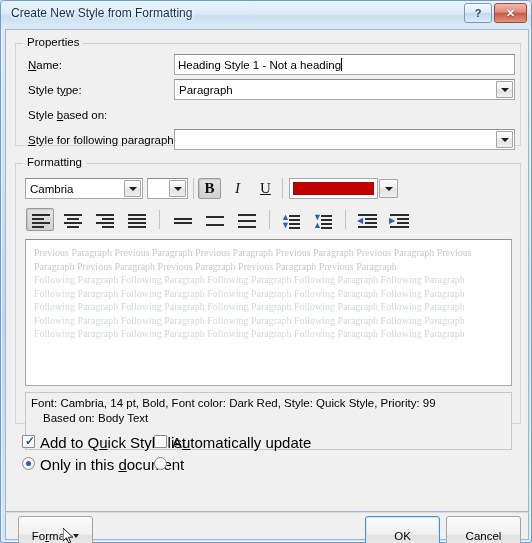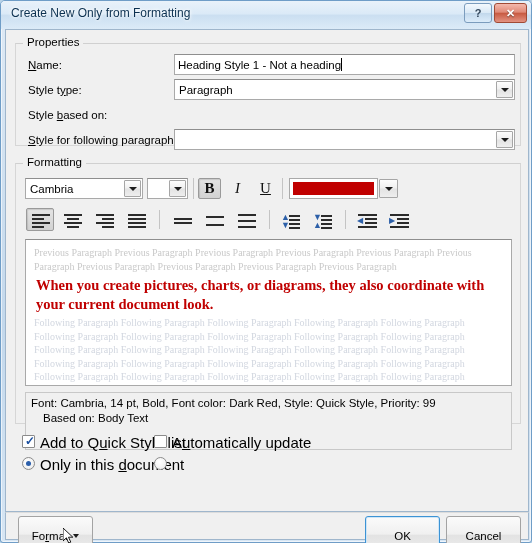--- a/index.html
+++ b/index.html
@@ -211,21 +211,21 @@
 
   
   .cursor { position:absolute; width:12px; height:18px; }
 </style>
 </head>
 <body>
 
 <div class="window">
 
   <div class="titlebar">
-    <div class="title-text">Create New Only from Formatting</div>
+    <div class="title-text">Create New Style from Formatting</div>
     <div class="caption-btn btn-help">?</div>
     <div class="caption-btn btn-close">✕</div>
   </div>
 
   <div class="client">
 
     <div class="group" style="left:9px; top:6px; width:506px; height:110px;">
       <div class="gframe"></div>
       <div class="glabel">Properties</div>
     </div>
@@ -389,21 +389,20 @@
         <i style="left:11px; top:13px; width:12px;"></i>
         <i style="left:4px; top:17px; width:19px;"></i>
         <span class="sp-arrow" style="left:3px; top:7px; font-size:8px;">▶</span>
       </span>
     </div>
 
     <div class="preview" style="left:19px; top:209px; width:487px; height:147px;">
       <div style="height:6px;"></div>
       <div class="prev-line">Previous Paragraph Previous Paragraph Previous Paragraph Previous Paragraph Previous Paragraph Previous</div>
       <div class="prev-line">Paragraph Previous Paragraph Previous Paragraph Previous Paragraph Previous Paragraph</div>
-      <div class="sample" style="color: rgb(192, 0, 0);">When you create pictures, charts, or diagrams, they also coordinate with your current document look.</div>
       <div class="prev-line following">Following Paragraph Following Paragraph Following Paragraph Following Paragraph Following Paragraph</div>
       <div class="prev-line following">Following Paragraph Following Paragraph Following Paragraph Following Paragraph Following Paragraph</div>
       <div class="prev-line following">Following Paragraph Following Paragraph Following Paragraph Following Paragraph Following Paragraph</div>
       <div class="prev-line following">Following Paragraph Following Paragraph Following Paragraph Following Paragraph Following Paragraph</div>
       <div class="prev-line following">Following Paragraph Following Paragraph Following Paragraph Following Paragraph Following Paragraph</div>
     </div>
 
     <div class="descbox" style="left:19px; top:362px; width:487px; height:58px;">
       <div>Font: Cambria, 14 pt, Bold, Font color: Dark Red, Style: Quick Style, Priority: 99</div>
       <div class="l2">Based on: Body Text</div>

